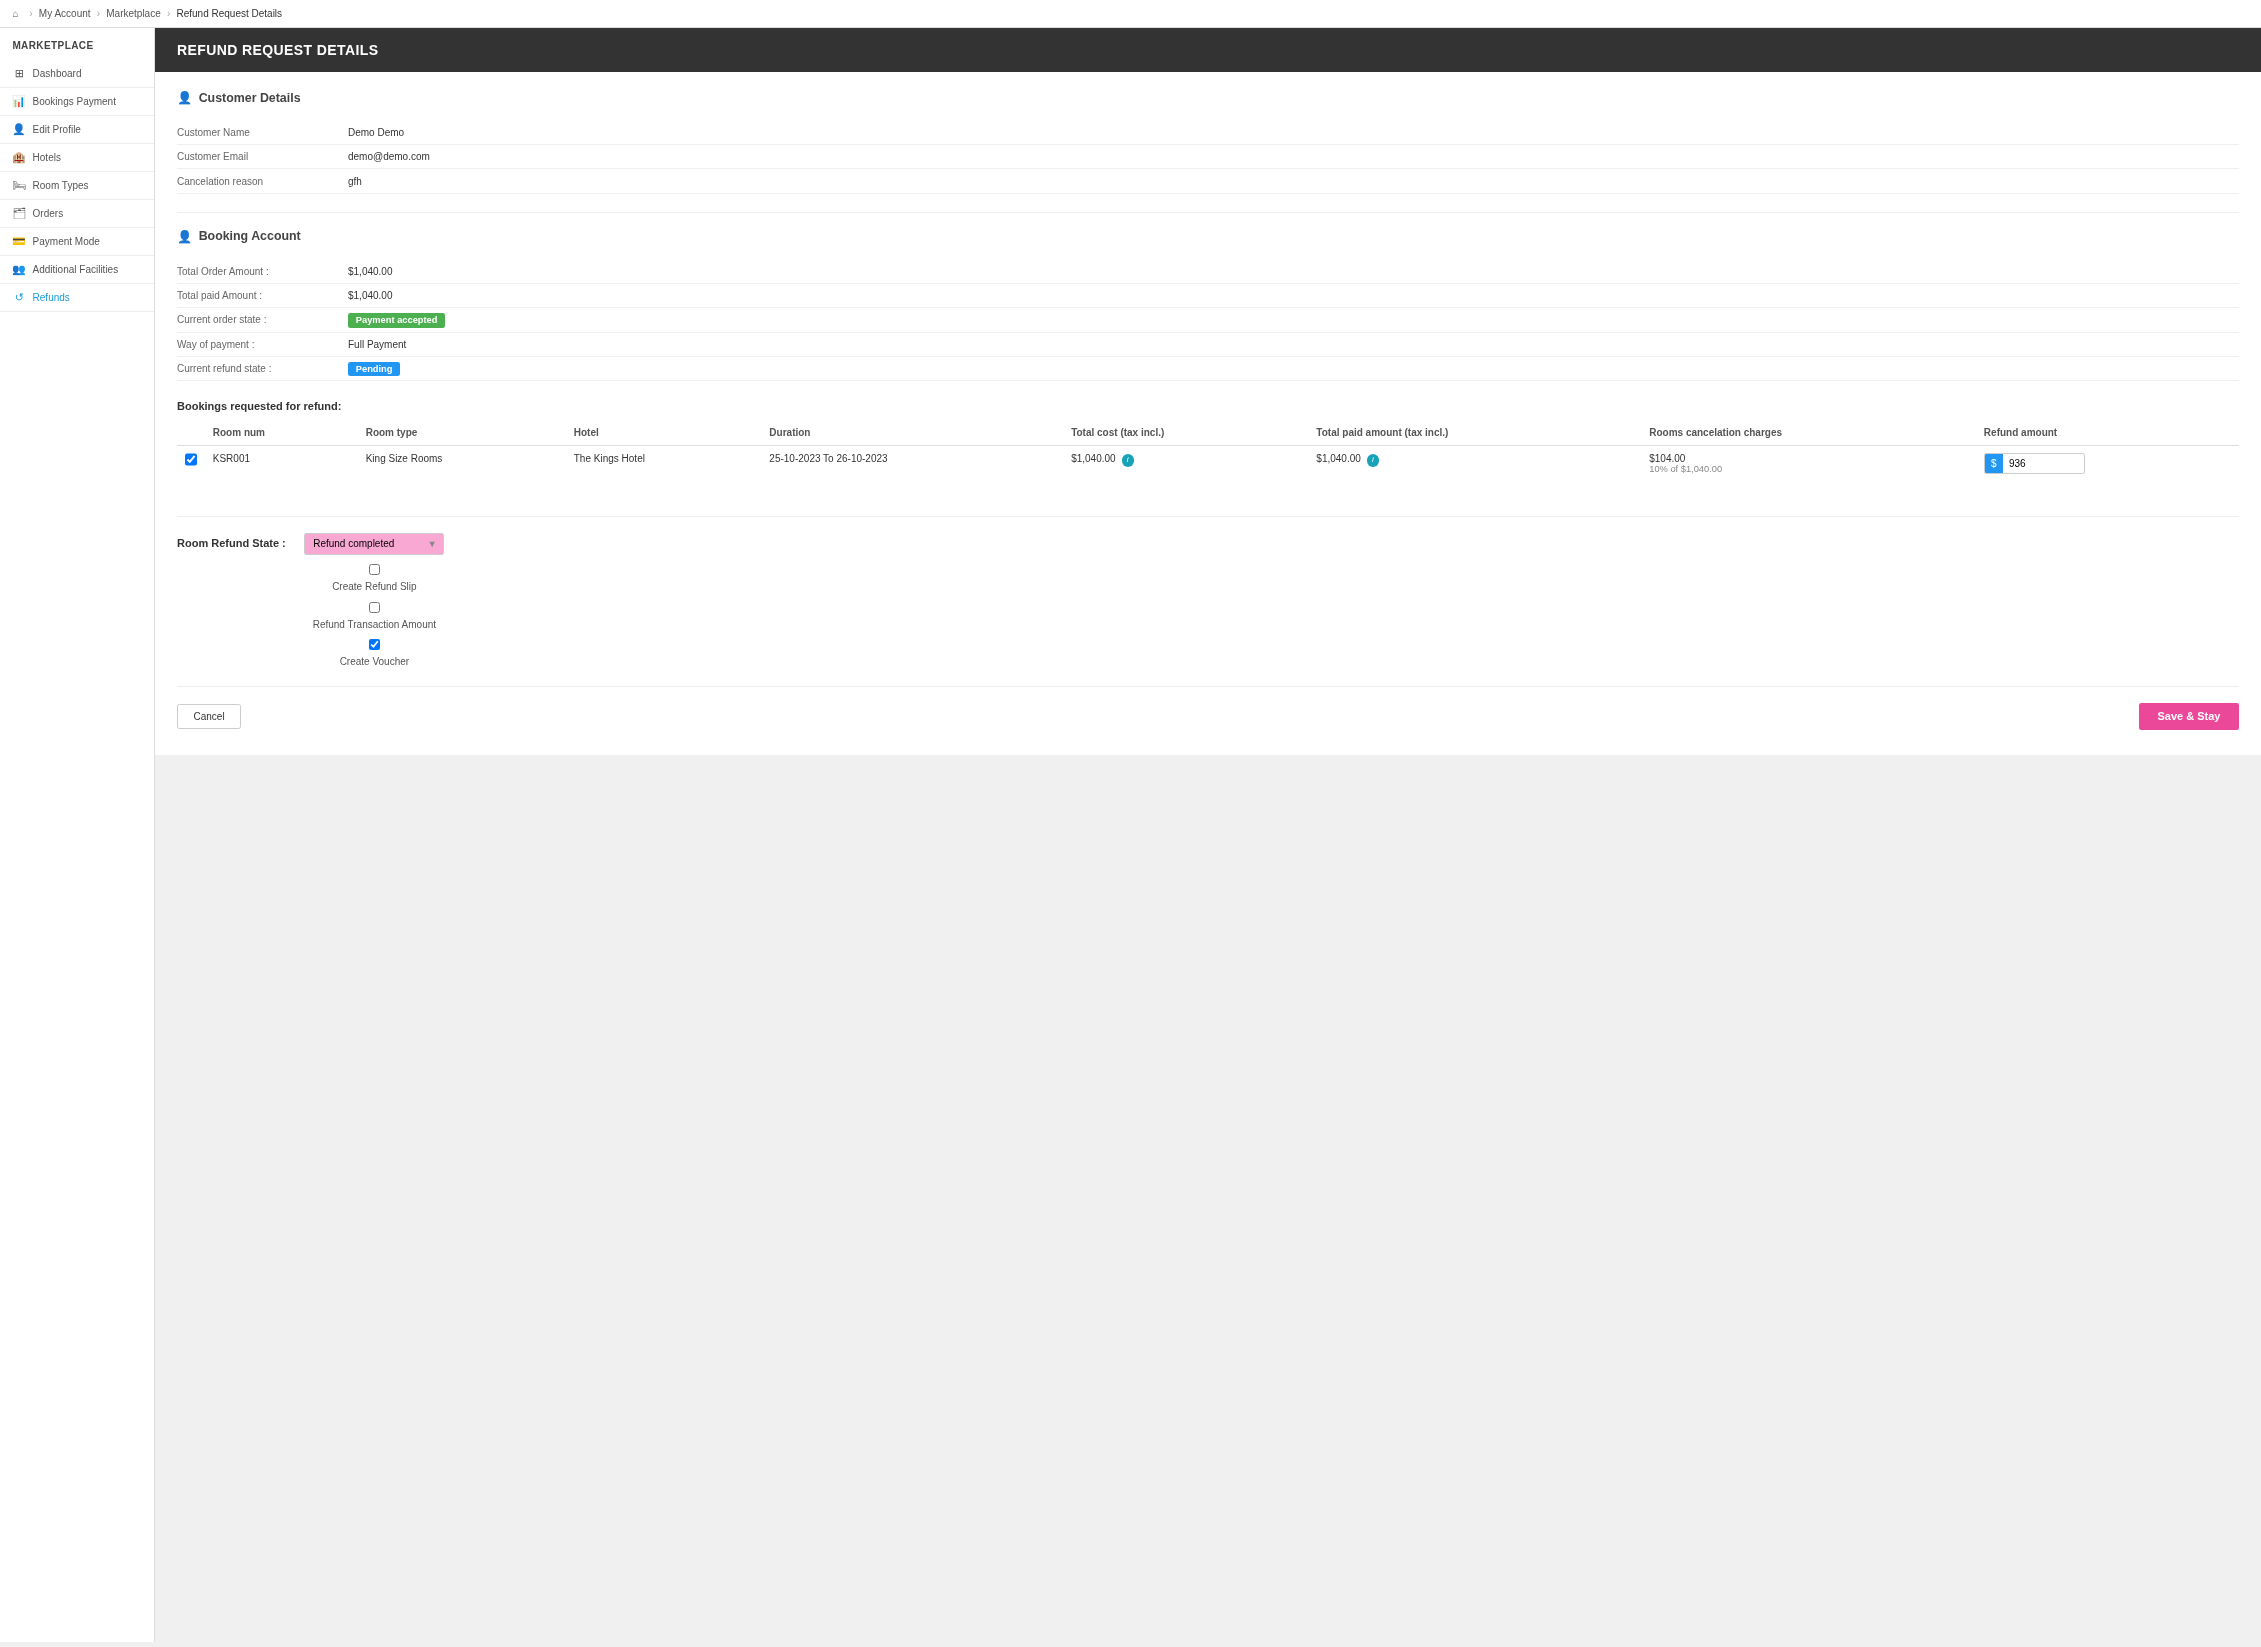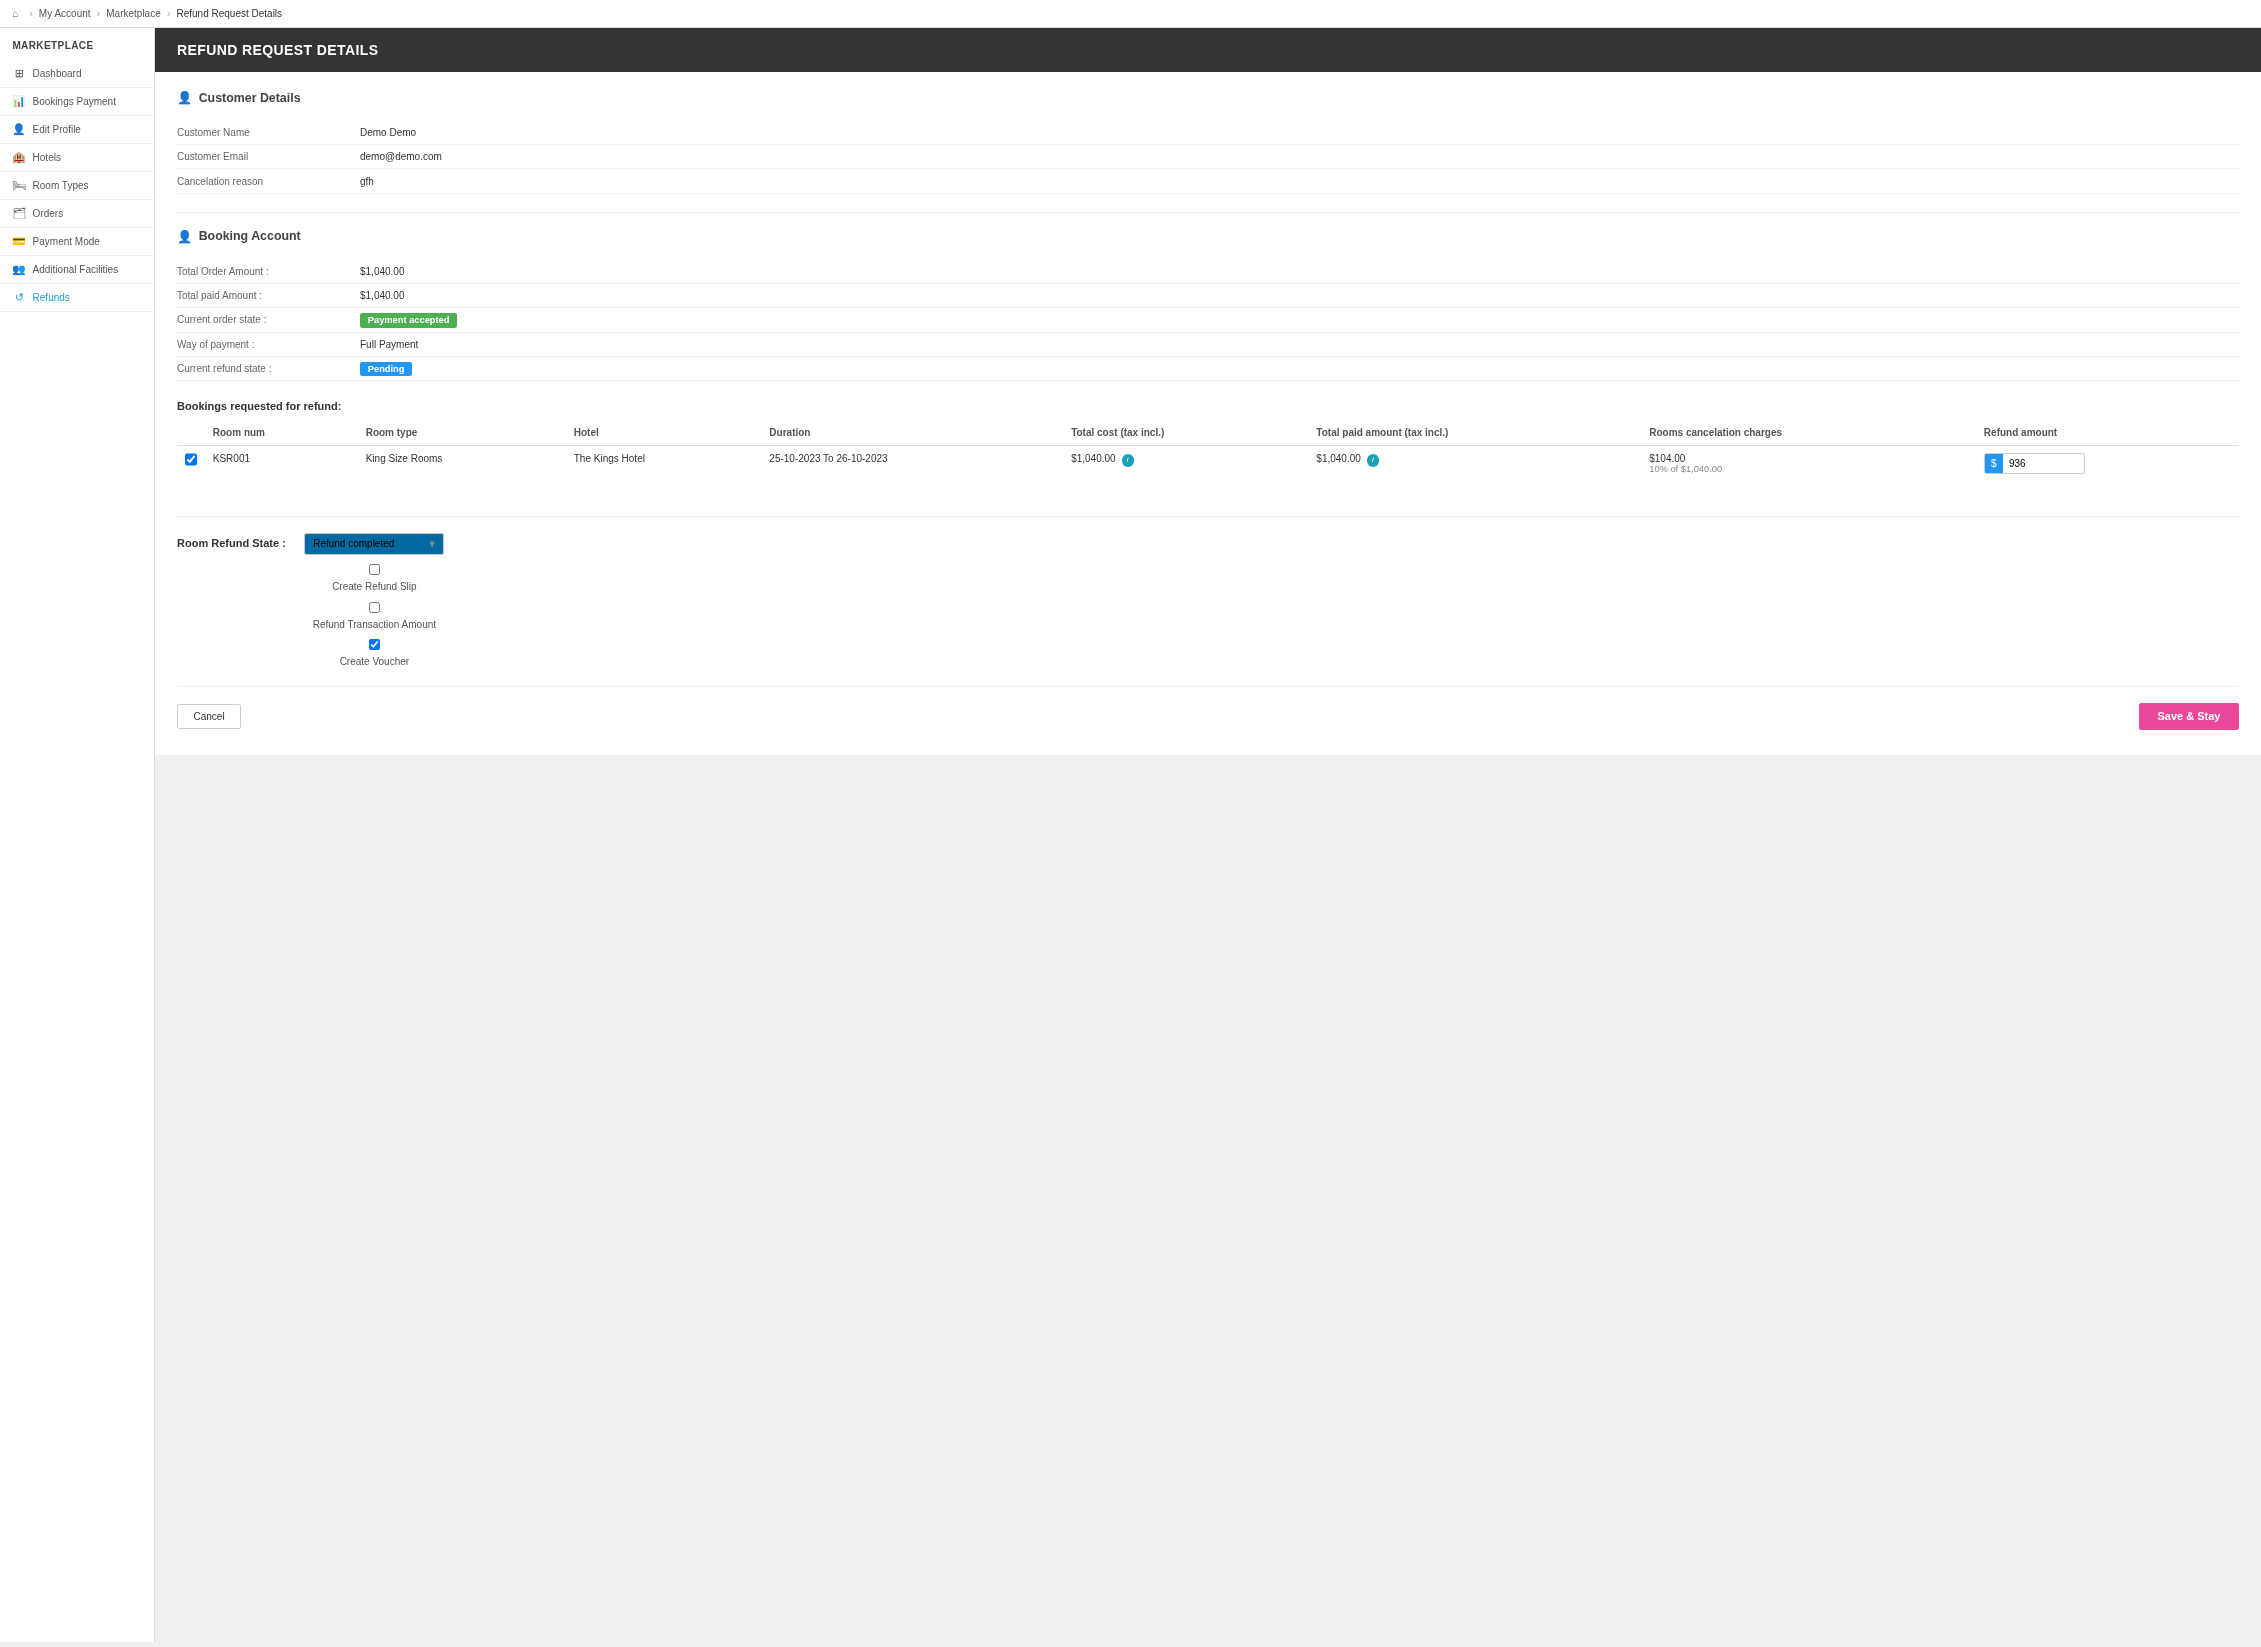--- a/index.html
+++ b/index.html
@@ -82,21 +82,20 @@
       padding-bottom: 3.1px;
     }
     .section-title .person-icon { color: #666; }
 
     
     .form-row {
       display: flex;
       align-items: center;
       padding: 6.2px 0;
       border-bottom: 0.8px solid #f0f0f0;
-      gap: 12px;
     }
     .form-label {
       width: 171px;
       color: #666;
       font-size: 10px;
       flex-shrink: 0;
       padding-right: 12.4px;
     }
     .form-value {
       color: #333;
@@ -216,21 +215,21 @@
     .select-wrapper {
       position: relative;
       display: inline-block;
     }
     .refund-state-select {
       appearance: none;
       border: 0.8px solid #ccc;
       border-radius: 2.3px;
       padding: 4.7px 25px 4.7px 7.8px;
       font-size: 10px;
-      background: #0369a1;
+      background: #f9a8d4;
       cursor: pointer;
       min-width: 140px;
       outline: none;
     }
     .select-arrow {
       position: absolute;
       right: 7.8px;
       top: 50%;
       transform: translateY(-50%);
       pointer-events: none;

